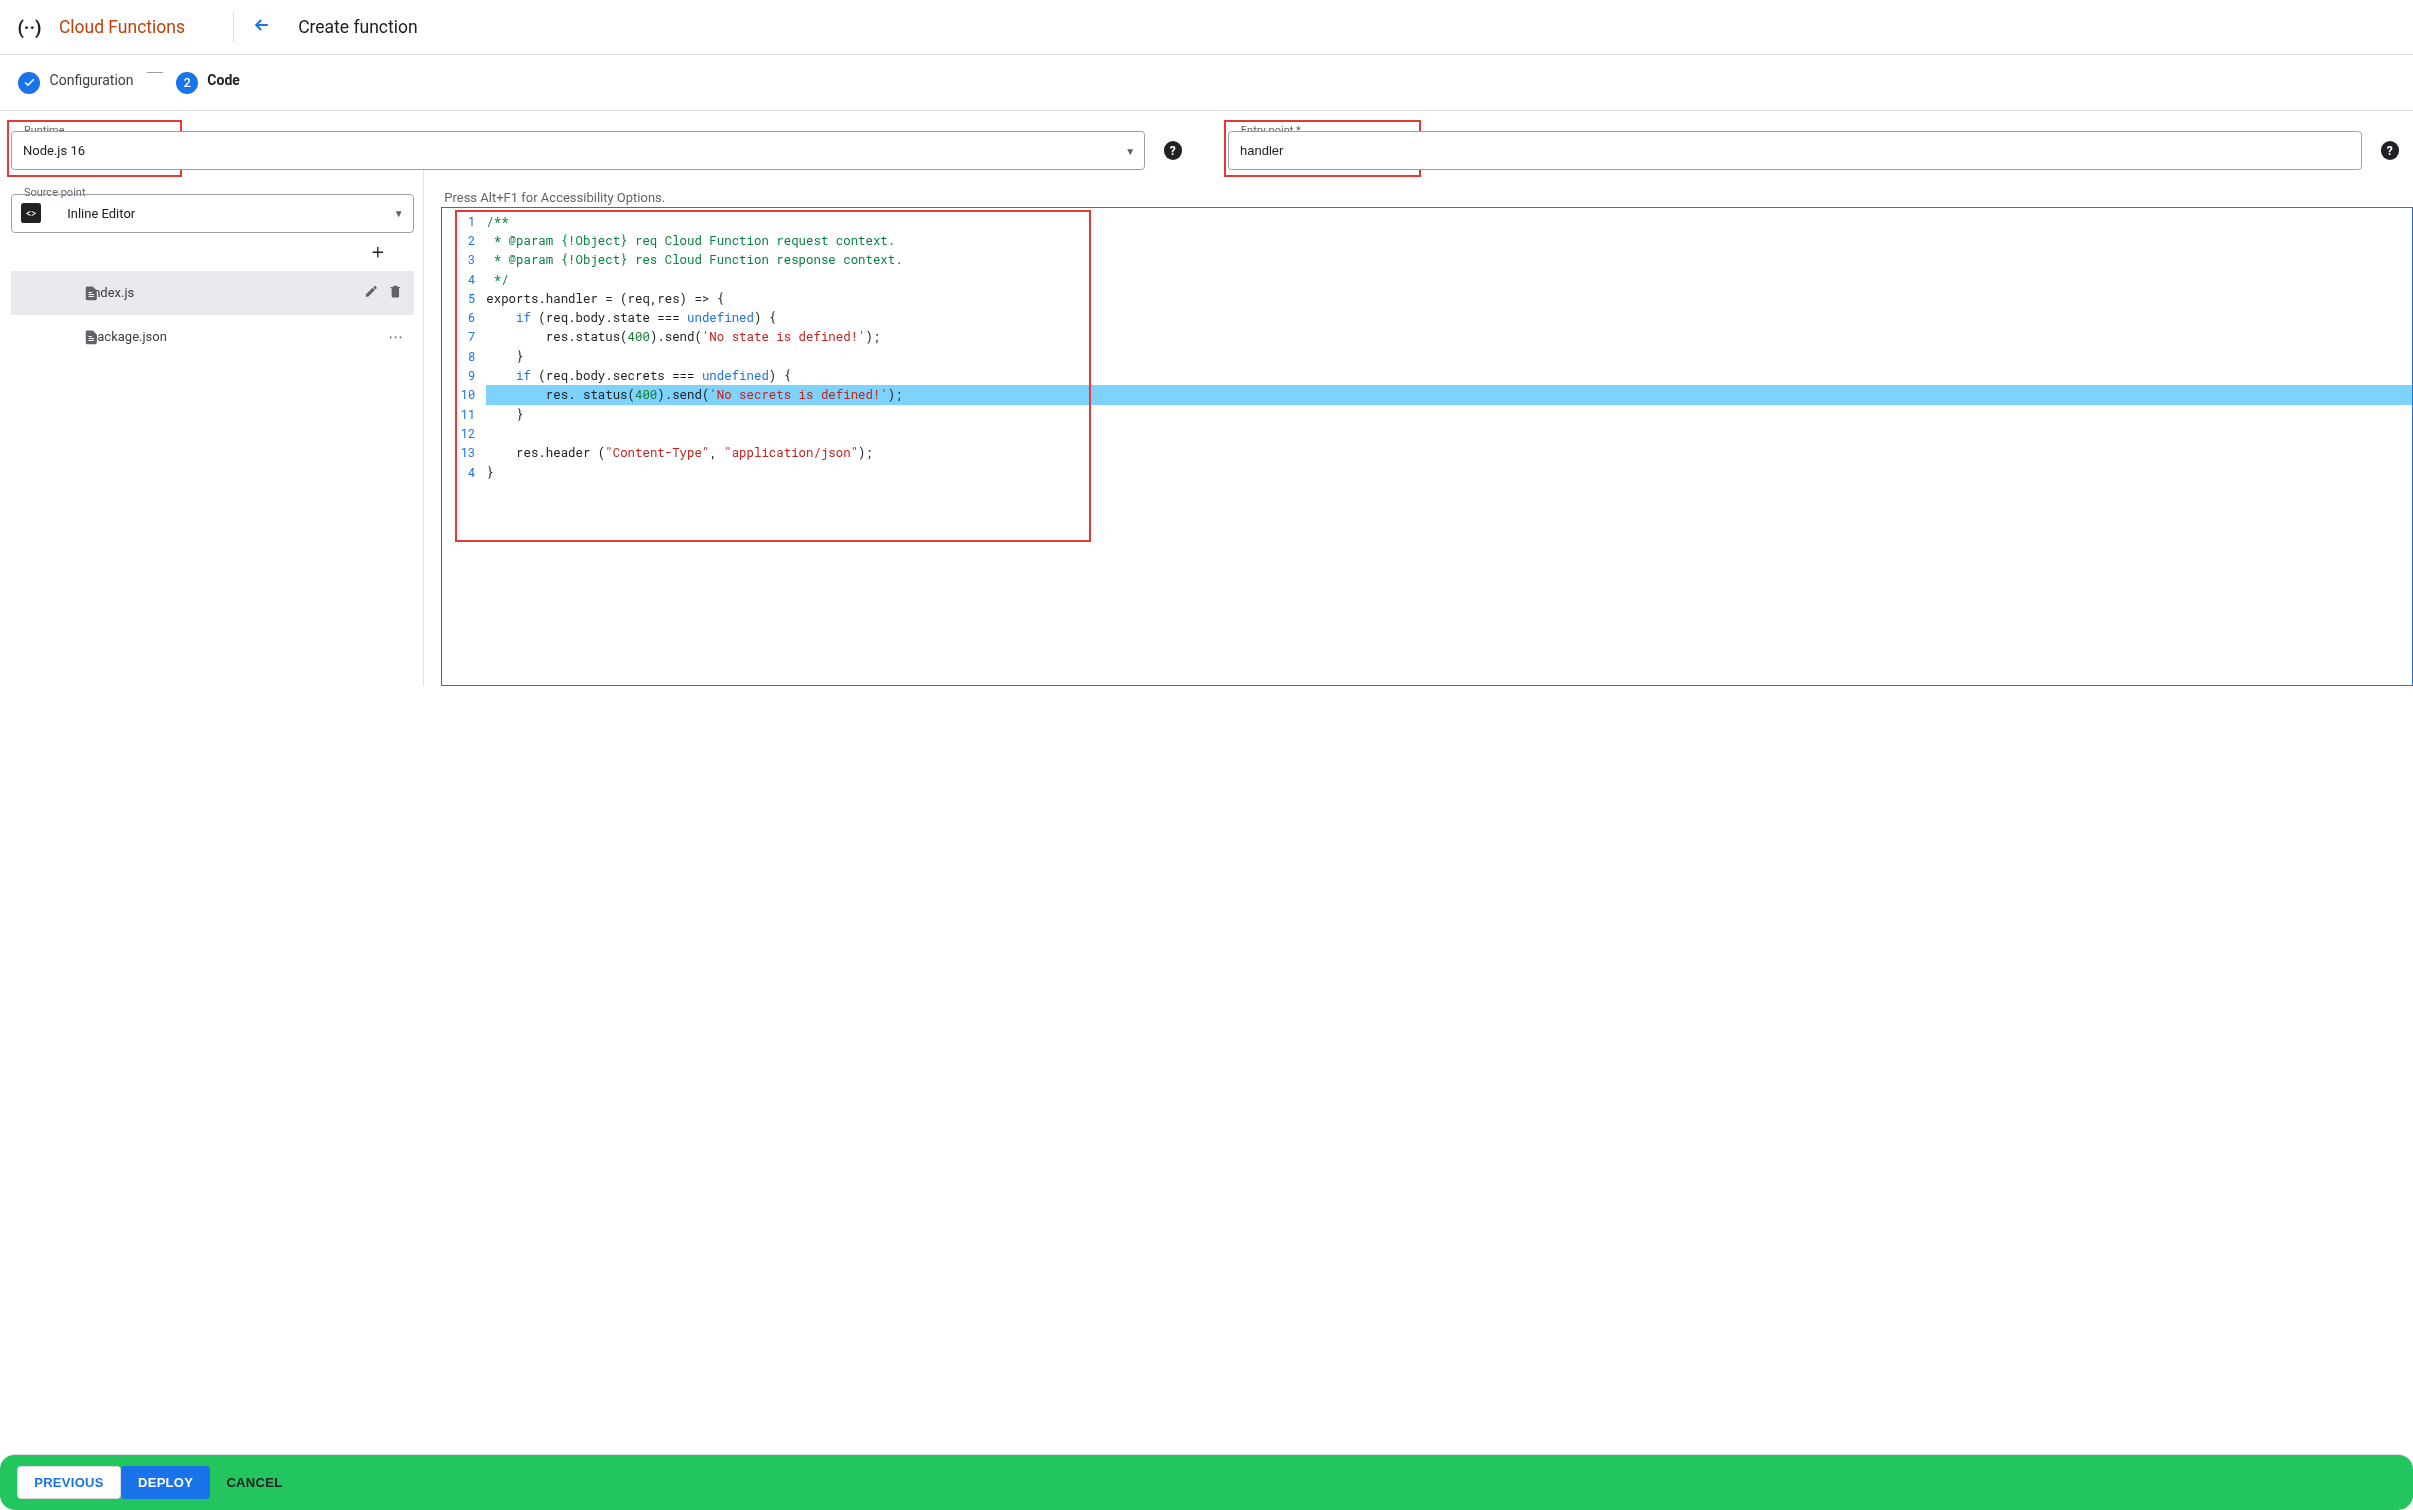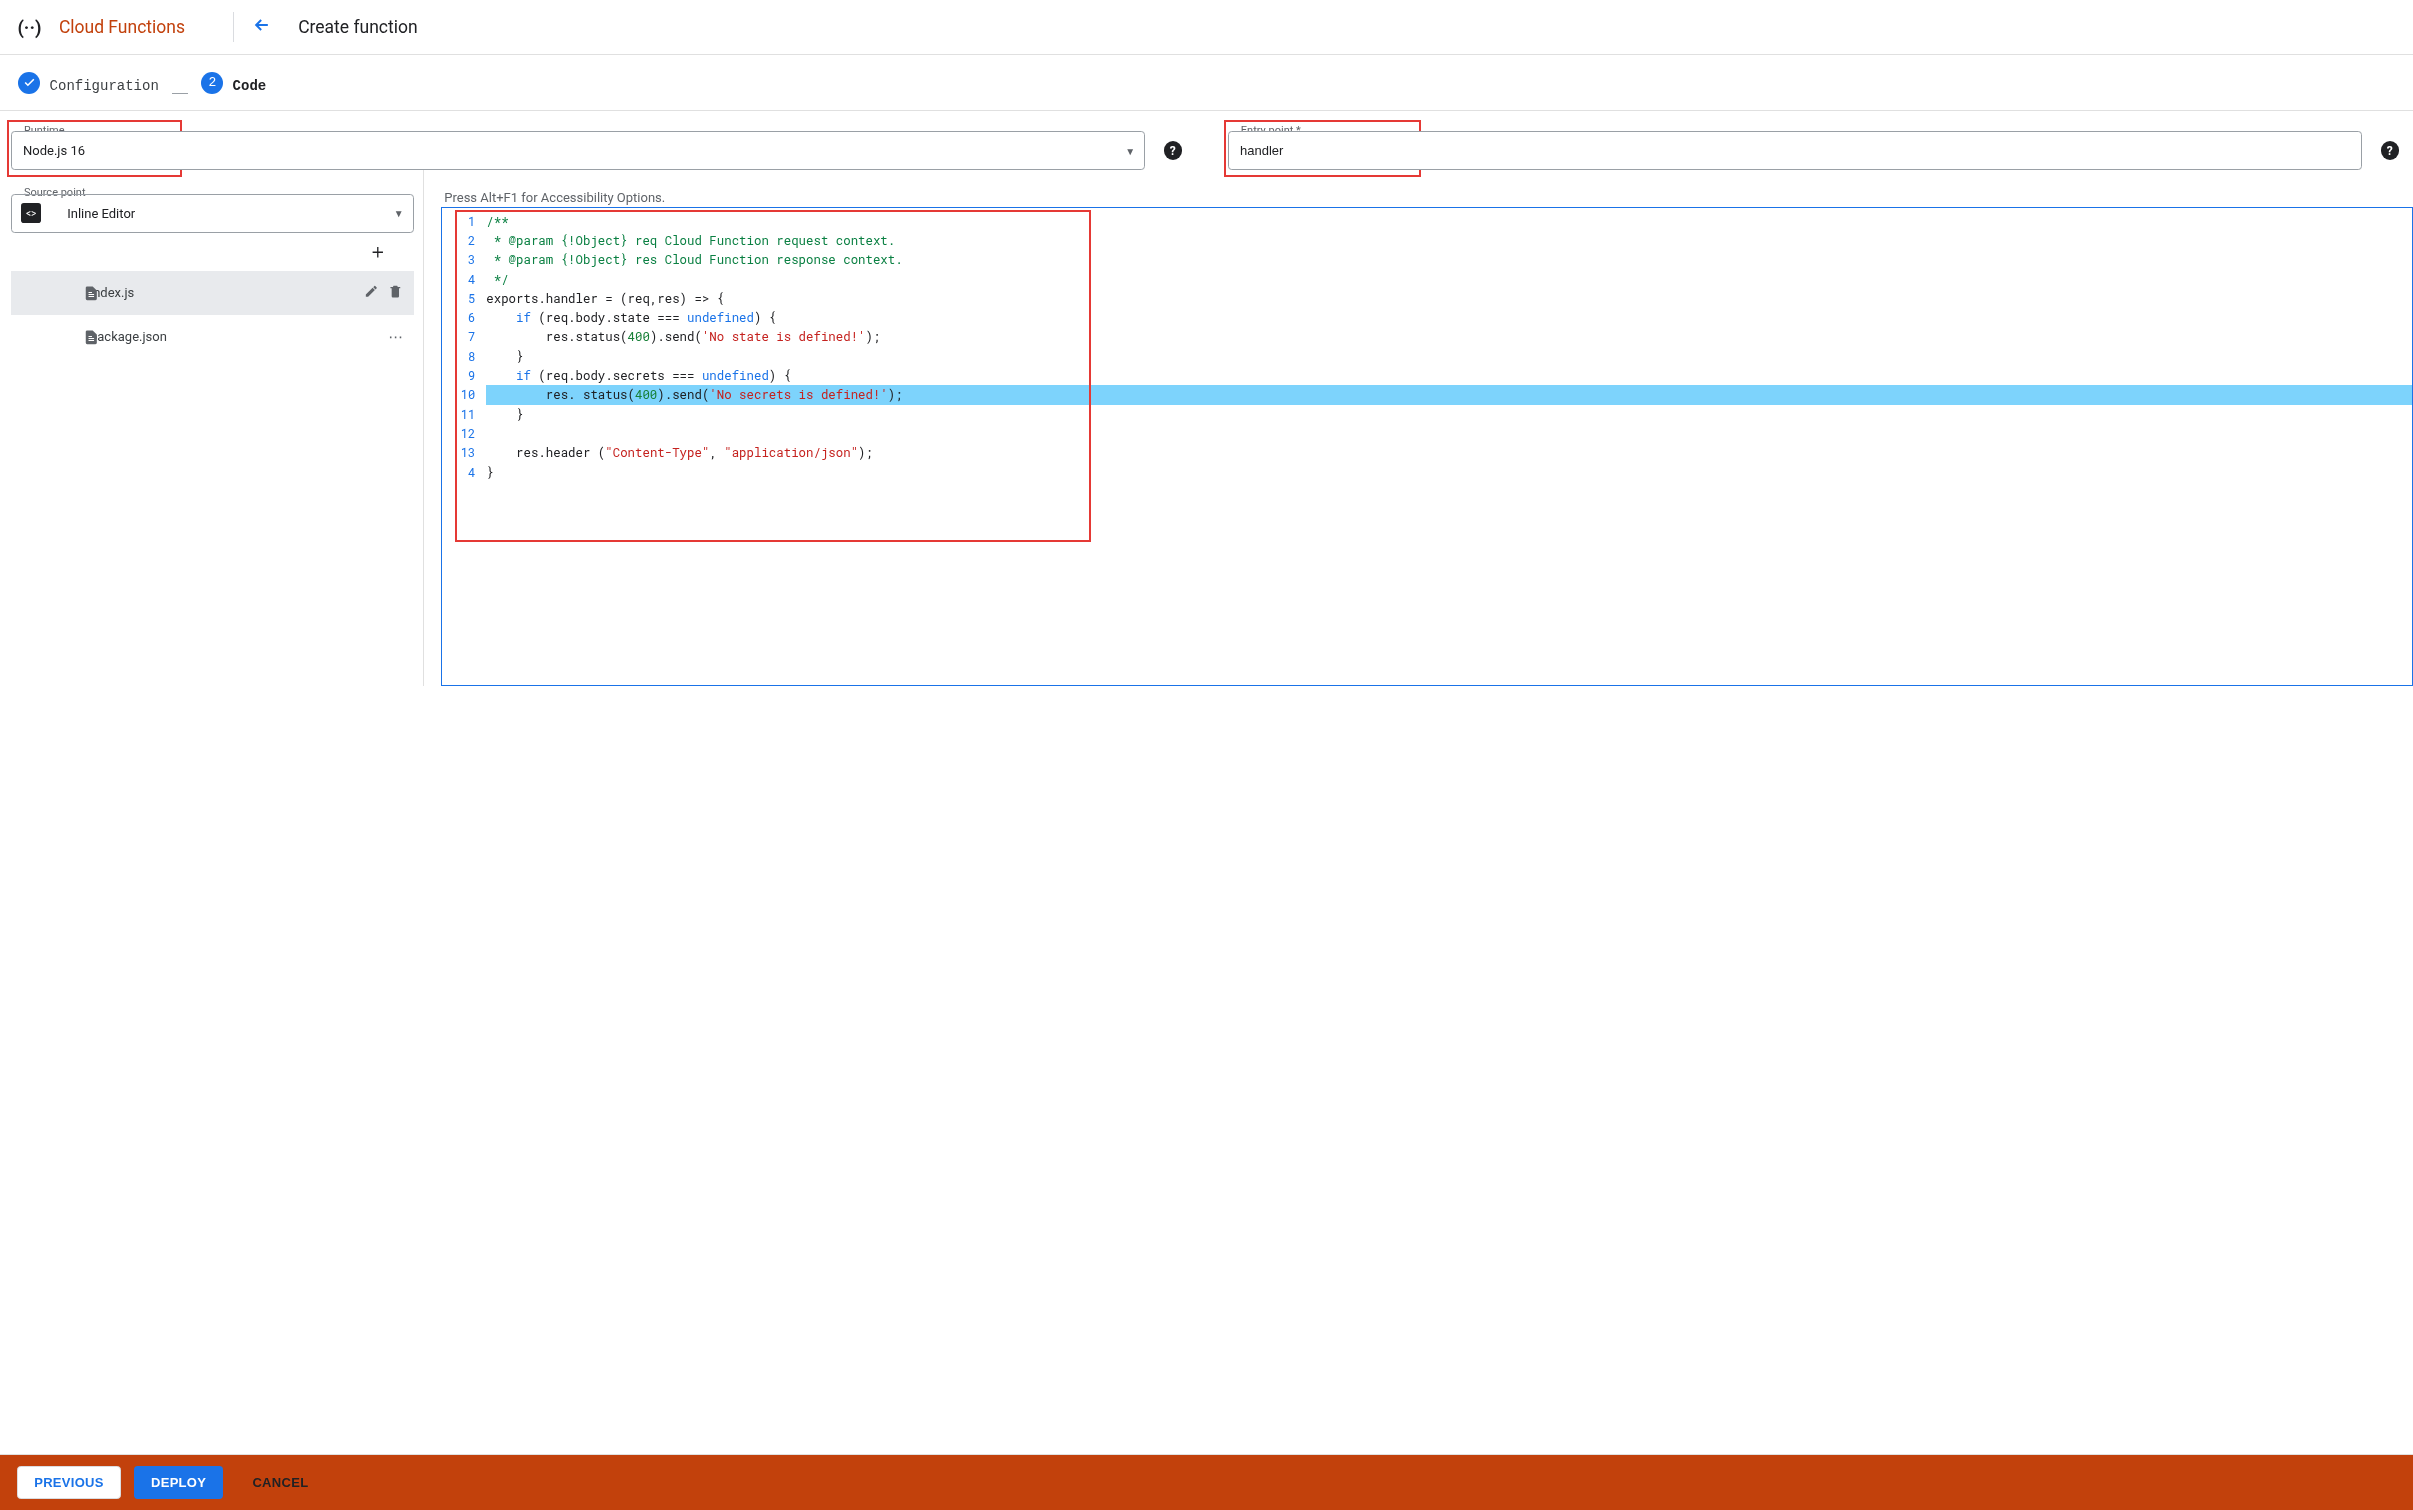--- a/index.html
+++ b/index.html
@@ -44,24 +44,23 @@
     margin-right: 26px;
     cursor: pointer;
   }
   .page-title {
     font-size: 17.5px;
     color: #202124;
   }
 
   .stepper {
     display: flex;
-    align-items: flex-end;
+    align-items: flex-start;
     padding: 16.6px 18.4px;
     border-bottom: 0.9px solid #e0e0e0;
-    font-family: Liberation Mono, monospace;
   }
   .step-circle {
     width: 22px;
     height: 22px;
     border-radius: 50%;
     display: flex;
     align-items: center;
     justify-content: center;
     color: #fff;
     font-size: 13px;
@@ -254,25 +253,25 @@
   .highlight-line {
     background: #7dd3fc;
   }
 
   .footer {
     position: fixed;
     left: 0;
     bottom: 0;
     width: 100%;
     border-top: 0.9px solid #e0e0e0;
-    background: #c2410c;
+    background: #22c55e;
     padding: 11px 16.6px;
     display: flex;
-    gap: 13px;
-    align-items: center;
+    align-items: center;
+    border-radius: 15px;
   }
   .btn {
     height: 33px;
     padding: 0 16.6px;
     border-radius: 3.7px;
     font-size: 13px;
     font-weight: 600;
     border: none;
     cursor: pointer;
     letter-spacing: 0.3px;

